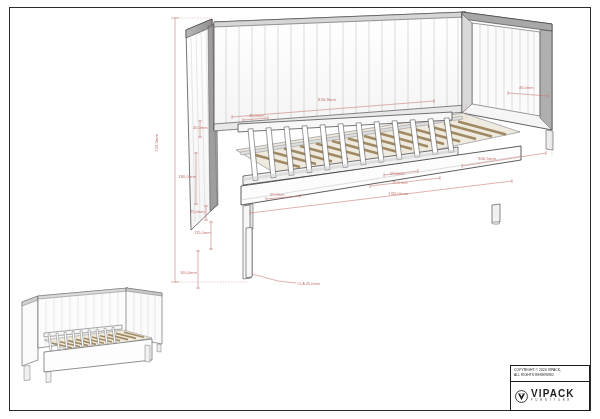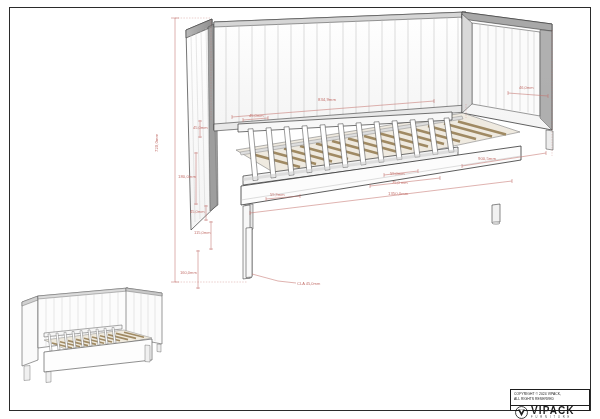--- a/index.html
+++ b/index.html
@@ -16,21 +16,21 @@
   .stage{position:absolute;left:0;top:0;width:600px;height:419px;}
   svg.draw{position:absolute;left:0;top:0;width:600px;height:419px;
            overflow:visible;}
 
   
   .dim{fill:#c4736e;font-family:"Liberation Sans",sans-serif;
        font-size:4.3px;letter-spacing:.02px;white-space:pre;}
   .dim.sm{font-size:4.0px;}
 
   
-  .titleblock{position:absolute;right:10px;bottom:8px;width:80px;height:22px;
+  .titleblock{position:absolute;right:10px;bottom:8px;width:80px;height:46px;
               border:1.3px solid #1d1d1d;background:#ffffff;box-sizing:border-box;
               display:flex;flex-direction:column;}
   .tb-copy{flex:0 0 16px;border-bottom:1px solid #1d1d1d;
            padding:2px 3px 0 3px;box-sizing:border-box;}
   .tb-copy div{font-size:3.4px;line-height:4.6px;color:#222;
                font-family:"Liberation Sans",sans-serif;letter-spacing:.04px;}
   .tb-logo{flex:1;display:flex;align-items:center;gap:3px;padding:0 4px;}
   .logo-mark{width:13px;height:13px;flex:0 0 13px;}
   .logo-text{display:flex;flex-direction:column;line-height:1;}
   .logo-name{font-size:10px;font-weight:bold;color:#1d1d1d;letter-spacing:1.1px;

